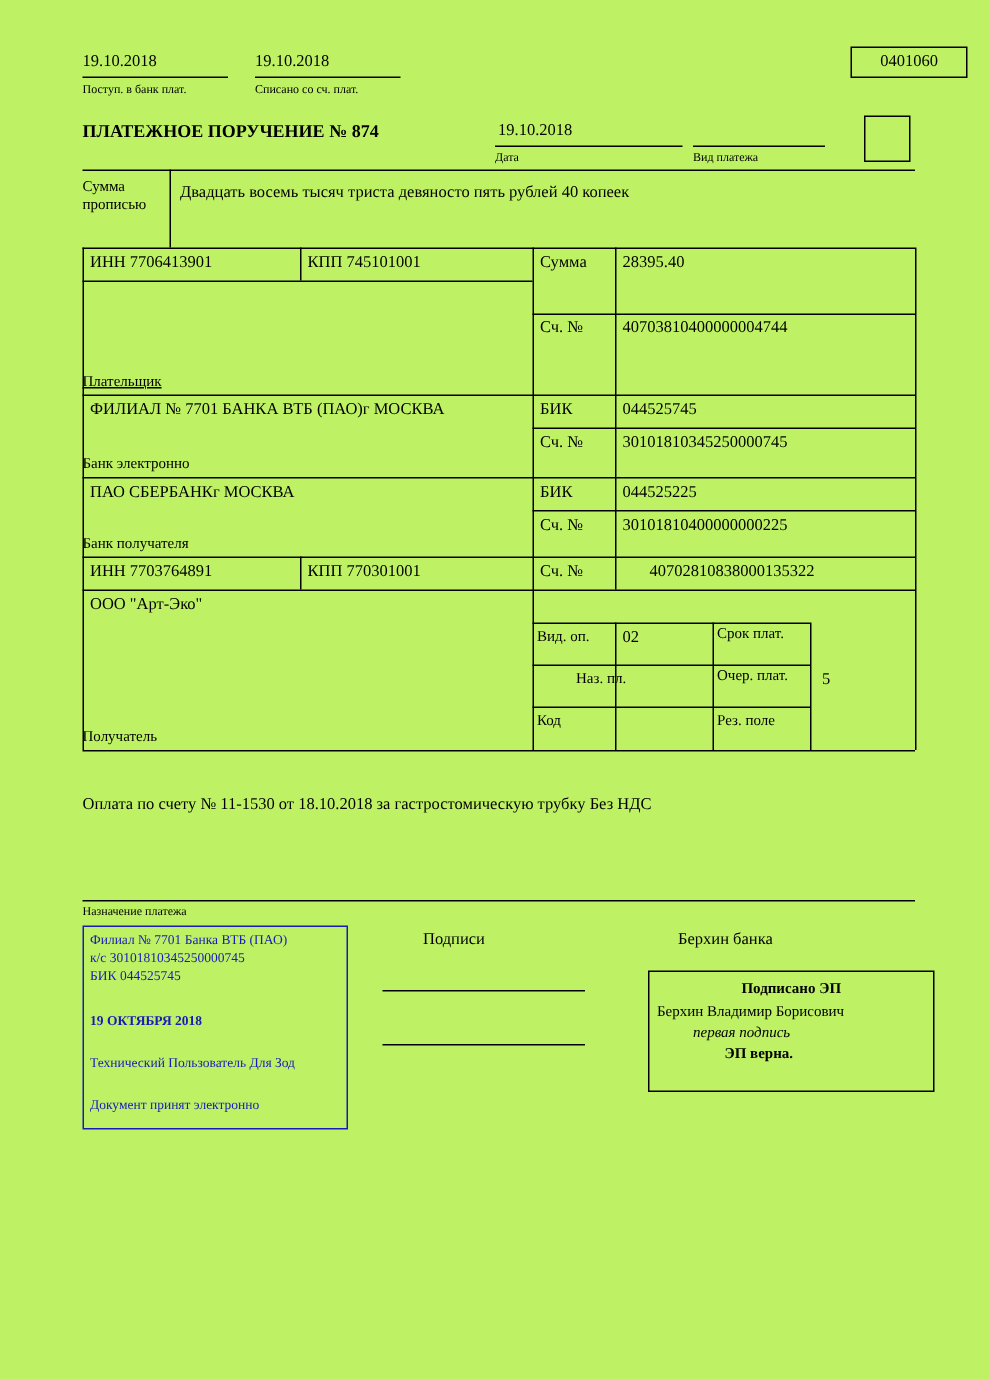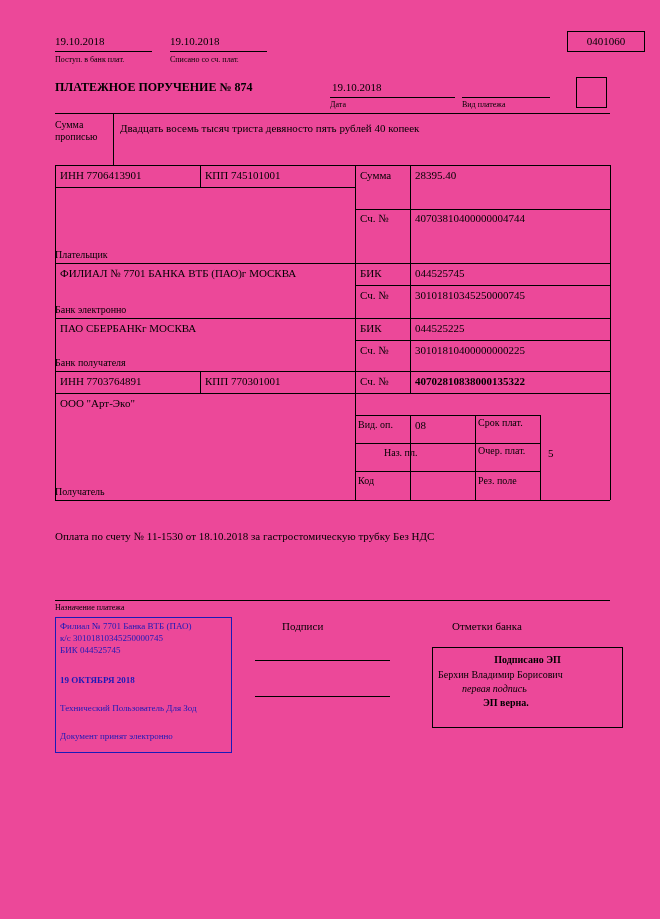--- a/index.html
+++ b/index.html
@@ -1,19 +1,19 @@
 <!DOCTYPE html>
 <html><head>
 <meta charset="utf-8">
 <style>
   * { margin:0; padding:0; box-sizing:border-box; }
   html,body { background:#fff; }
   .page {
     position:relative; width:660px; height:919px; margin:0 auto;
-    background:#ec4899; color:#000;
+    background:#bef264; color:#000;
     font-family:"Liberation Serif", "DejaVu Serif", serif;
     overflow:hidden;
   }
   .t  { position:absolute; white-space:nowrap; line-height:1.15; }
   .w  { white-space:normal; }
   .hl { position:absolute; height:1px; background:#000; }
   .vl { position:absolute; width:1px; background:#000; }
   .box{ position:absolute; border:1px solid #000; }
   .f8  { font-size:8px; }
   .f9  { font-size:9px; }
@@ -84,45 +84,45 @@
 
   <div class="t f11" style="left:60px;  top:169px;">ИНН 7706413901</div>
   <div class="t f11" style="left:205px; top:169px;">КПП 745101001</div>
   <div class="t f11" style="left:360px; top:169px;">Сумма</div>
   <div class="t f11" style="left:415px; top:169px;">28395.40</div>
 
 
   <div class="t f11" style="left:360px; top:212px;">Сч. №</div>
   <div class="t f11" style="left:415px; top:212px;">40703810400000004744</div>
 
-  <div class="t f10" style="left:55px; top:249px;">Плательщик</div>
+  <div class="t f10" style="left:55px; top:249px;text-decoration:underline;">Плательщик</div>
 
   <div class="t f11" style="left:60px;  top:267px;">ФИЛИАЛ № 7701 БАНКА ВТБ (ПАО)г МОСКВА</div>
   <div class="t f11" style="left:360px; top:267px;">БИК</div>
   <div class="t f11" style="left:415px; top:267px;">044525745</div>
   <div class="t f11" style="left:360px; top:289px;">Сч. №</div>
   <div class="t f11" style="left:415px; top:289px;">30101810345250000745</div>
   <div class="t f10" style="left:55px; top:304px;">Банк электронно</div>
 
   <div class="t f11" style="left:60px;  top:322px;">ПАО СБЕРБАНКг МОСКВА</div>
   <div class="t f11" style="left:360px; top:322px;">БИК</div>
   <div class="t f11" style="left:415px; top:322px;">044525225</div>
   <div class="t f11" style="left:360px; top:344px;">Сч. №</div>
   <div class="t f11" style="left:415px; top:344px;">30101810400000000225</div>
   <div class="t f10" style="left:55px; top:357px;">Банк получателя</div>
 
   <div class="t f11" style="left:60px;  top:375px;">ИНН 7703764891</div>
   <div class="t f11" style="left:205px; top:375px;">КПП 770301001</div>
   <div class="t f11" style="left:360px; top:375px;">Сч. №</div>
-  <div class="t f11" style="left:415px; top:375px;font-weight:bold;">40702810838000135322</div>
+  <div class="t f11" style="left:433px; top:375px;">40702810838000135322</div>
   <div class="t f11" style="left:60px;  top:397px;">ООО "Арт-Эко"</div>
   <div class="t f10" style="left:55px;  top:486px;">Получатель</div>
 
   <div class="t f10" style="left:358px; top:419px;">Вид. оп.</div>
-  <div class="t f11" style="left:415px; top:419px;">08</div>
+  <div class="t f11" style="left:415px; top:419px;">02</div>
   <div class="t f10 w" style="left:478px; top:417px; width:55px;">Срок плат.</div>
 
   <div class="t f10" style="left:358px; top:447px;margin-left:26px;">Наз. пл.</div>
   <div class="t f10 w" style="left:478px; top:445px; width:55px;">Очер. плат.</div>
   <div class="t f11" style="left:548px; top:447px;">5</div>
 
   <div class="t f10" style="left:358px; top:475px;">Код</div>
   <div class="t f10" style="left:478px; top:475px;">Рез. поле</div>
 
   <div class="t f11" style="left:55px; top:514px;margin-top:16px;">Оплата по счету № 11-1530 от 18.10.2018 за гастростомическую трубку Без НДС</div>
@@ -134,20 +134,20 @@
   <div class="t f9 stamp-text" style="left:60px; top:633px;">к/с 30101810345250000745</div>
   <div class="t f9 stamp-text" style="left:60px; top:645px;">БИК 044525745</div>
   <div class="t f9 stamp-text" style="left:60px; top:675px;font-weight:bold;">19 ОКТЯБРЯ 2018</div>
   <div class="t f9 stamp-text w" style="left:60px; top:703px; width:145px;">Технический Пользователь Для Зод</div>
   <div class="t f9 stamp-text" style="left:60px; top:731px;">Документ принят электронно</div>
 
   <div class="t f11" style="left:282px; top:620px;">Подписи</div>
   <div class="hl" style="left:255px; top:660px; width:135px;"></div>
   <div class="hl" style="left:255px; top:696px; width:135px;"></div>
 
-  <div class="t f11" style="left:452px; top:620px;">Отметки банка</div>
+  <div class="t f11" style="left:452px; top:620px;">Берхин банка</div>
   <div class="box" style="left:432px; top:647px; width:191px; height:81px;"></div>
   <div class="t f10 b ctr" style="left:432px; top:654px; width:191px;">Подписано ЭП</div>
   <div class="t f10" style="left:438px; top:669px;">Берхин Владимир Борисович</div>
   <div class="t f10 i" style="left:462px; top:683px;">первая подпись</div>
   <div class="t f10 b" style="left:483px; top:697px;">ЭП верна.</div>
 
 </div>
 
 </body></html>

